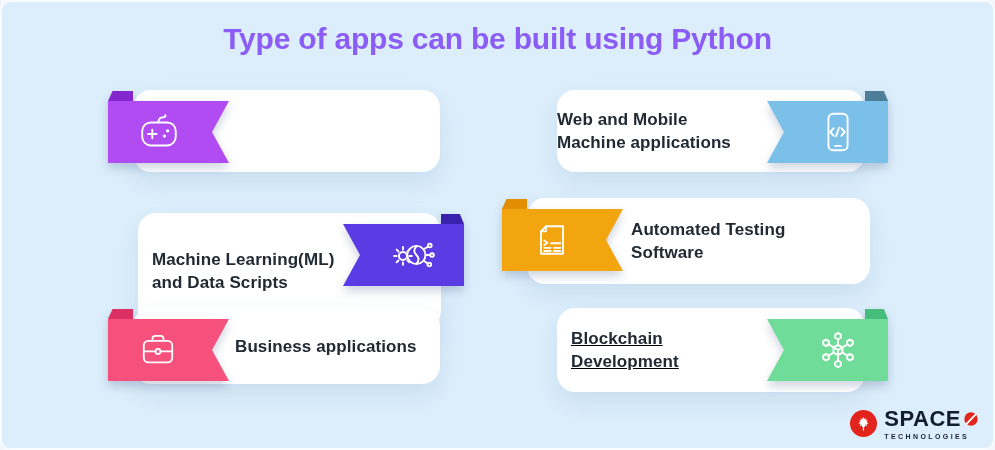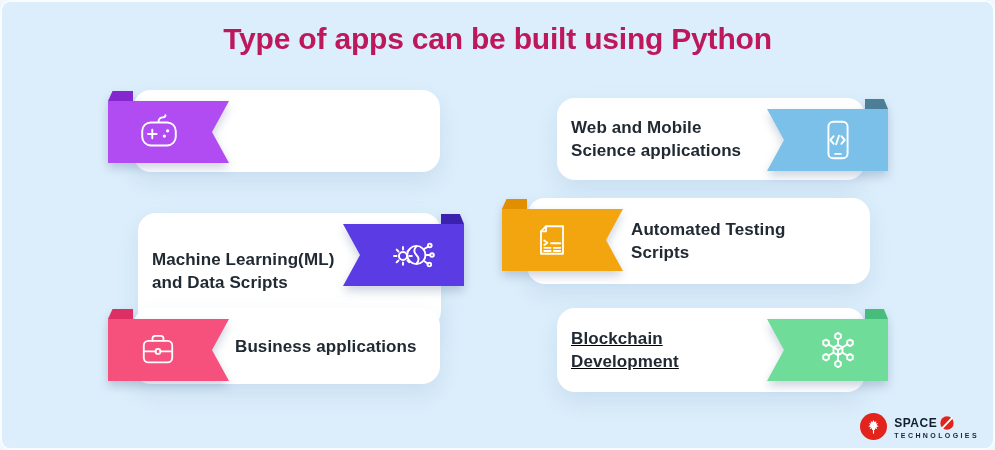--- a/index.html
+++ b/index.html
@@ -4,29 +4,29 @@
 <style>
   html,body{margin:0;padding:0;background:#f3f7fb;}
   .canvas{
     position:relative;width:995px;height:450px;overflow:hidden;
     background:#dceefb;border-radius:10px;
     box-shadow:inset 0 0 0 2px rgba(255,255,255,.85);
     font-family:"Liberation Sans",sans-serif;
   }
   .title{
     position:absolute;top:22px;left:0;width:100%;text-align:center;
-    font-size:30px;font-weight:700;letter-spacing:-.2px;color:#be185d;
+    font-size:30px;font-weight:700;letter-spacing:-.2px;color:#8b5cf6;
   }
   .card{
     position:absolute;background:#ffffff;border-radius:18px;
     box-shadow:0 10px 22px rgba(125,160,200,.20);
     display:flex;flex-direction:column;justify-content:center;
   }
   .card-game      {left:133px;top:90px; width:307px;height:82px;padding-left:102px;box-sizing:border-box;}
-  .card-web       {left:557px;top:90px; width:308px;height:82px;padding-left:14px;padding-right:104px;box-sizing:border-box;margin-top:8px;}
+  .card-web       {left:557px;top:90px; width:308px;height:82px;padding-right:104px;box-sizing:border-box;}
   .card-ml        {left:138px;top:213px;width:303px;height:116px;padding-left:14px;padding-right:104px;box-sizing:border-box;}
   .card-testing   {left:527px;top:198px;width:343px;height:86px;padding-left:104px;box-sizing:border-box;}
   .card-business  {left:133px;top:308px;width:307px;height:76px;padding-left:102px;box-sizing:border-box;}
   .card-blockchain{left:557px;top:308px;width:308px;height:84px;padding-left:14px;padding-right:104px;box-sizing:border-box;text-decoration:underline;}
   .label{font-size:17px;line-height:23px;font-weight:600;color:#212a33;letter-spacing:.1px;}
   .label span{display:block;}
 
   .ribbon{position:absolute;top:1px;width:121px;height:72px;filter:drop-shadow(0 5px 5px rgba(90,110,150,.30));}
   .ribbon.left{left:-25px;}
   .ribbon.right{right:-23px;}
@@ -40,21 +40,21 @@
   .ribbon.left  svg.icon{left:28px;}
   .ribbon.right svg.icon{right:27px;}
   .icon *{stroke:#fff;stroke-width:2;fill:none;stroke-linecap:round;stroke-linejoin:round;}
   .icon .fillw{fill:#fff;stroke:none;}
   .icon .cube{fill:var(--rc,#888);}
 
   .logo{position:absolute;right:16px;bottom:10px;display:flex;align-items:center;gap:7px;}
   .leaf-disc{width:27px;height:27px;border-radius:50%;display:flex;align-items:center;justify-content:center;}
   .logo-text{display:flex;flex-direction:column;align-items:flex-start;}
   .brand-row{display:flex;align-items:center;gap:2px;}
-  .brand{font-size:12px;font-weight:700;letter-spacing:.5px;color:#121e2c;}
+  .brand{font-size:22px;font-weight:700;letter-spacing:.5px;color:#121e2c;}
   .tagline{font-size:7px;font-weight:700;letter-spacing:2.4px;color:#1c2430;margin-top:1px;}
 </style>
 </head>
 <body>
 
 <div class="canvas">
 
   <div class="title">Type of apps can be built using Python</div>
 
   <div class="card card-game">
@@ -80,21 +80,21 @@
           <rect x="14" y="5" width="20" height="38" rx="5"></rect>
           <path d="M21 38.5h6"></path>
           <polyline points="19.5 20 16 24 19.5 28"></polyline>
           <path d="M25 19.5l-3 9"></path>
           <polyline points="27.5 20 31 24 27.5 28"></polyline>
         </svg>
       </div>
     </div>
     <div class="label">
       <span>Web and Mobile</span>
-      <span>Science applications</span>
+      <span>Machine applications</span>
     </div>
   </div>
 
   <div class="card card-ml">
     <div class="ribbon right">
       <div class="fold" style="background: rgb(59, 34, 174); --rc: #3b22ae;"></div>
       <div class="body" style="background: rgb(90, 59, 228); --rc: #5a3be4;">
         <svg class="icon" width="46" height="46" viewBox="0 0 48 48">
           <circle cx="12.5" cy="25" r="4.2"></circle>
           <path d="M12.5 18.3v-2.6 M12.5 31.7v2.6 M5.8 25H3.2 M19.2 25h2.6 M7.8 20.3l-1.9-1.9 M17.2 29.7l1.9 1.9 M7.8 29.7l-1.9 1.9 M17.2 20.3l1.9-1.9"></path>
@@ -120,21 +120,21 @@
         <svg class="icon" width="44" height="44" viewBox="0 0 48 48">
           <path d="M17.5 9H36v30H12V14.5z"></path>
           <path d="M17.5 9v5.5H12"></path>
           <path d="M15.5 24.5l3.5 2.5-3.5 2.5"></path>
           <path d="M23 27.5h10 M15.5 32.5h7 M26 32.5h7 M15.5 36h7 M26 36h7"></path>
         </svg>
       </div>
     </div>
     <div class="label">
       <span>Automated Testing</span>
-      <span>Scripts</span>
+      <span>Software</span>
     </div>
   </div>
 
   <div class="card card-business">
     <div class="ribbon left">
       <div class="fold" style="background: rgb(220, 47, 100); --rc: #dc2f64;"></div>
       <div class="body" style="background: rgb(246, 81, 125); --rc: #f6517d;">
         <svg class="icon" width="44" height="44" viewBox="0 0 48 48">
           <path d="M18 14v-2.5c0-1.7 1.3-3 3-3h6c1.7 0 3 1.3 3 3V14"></path>
           <rect x="8.5" y="14" width="31" height="23.5" rx="5"></rect>

